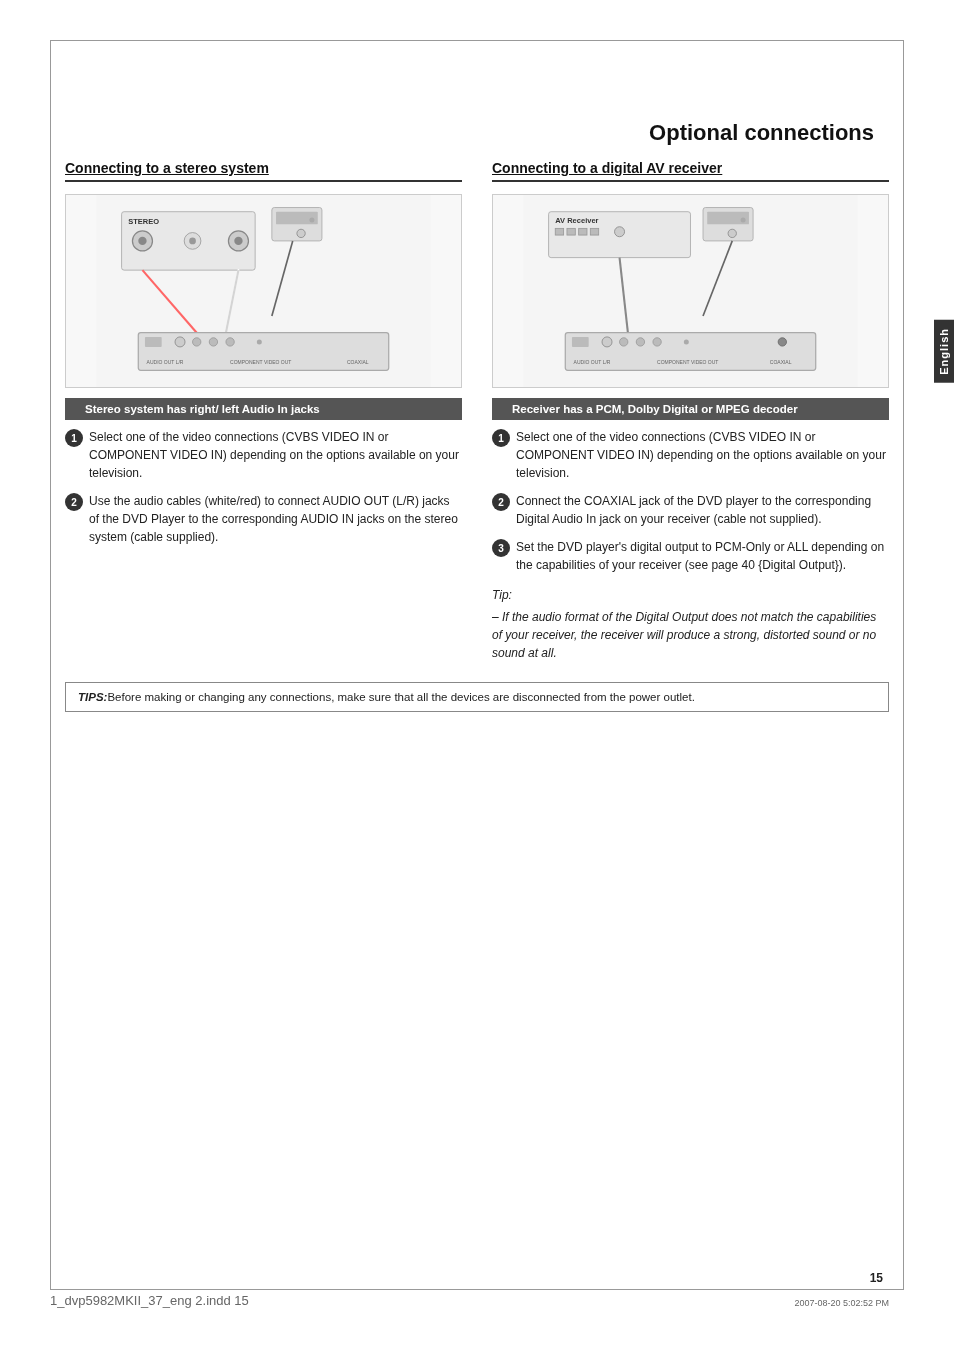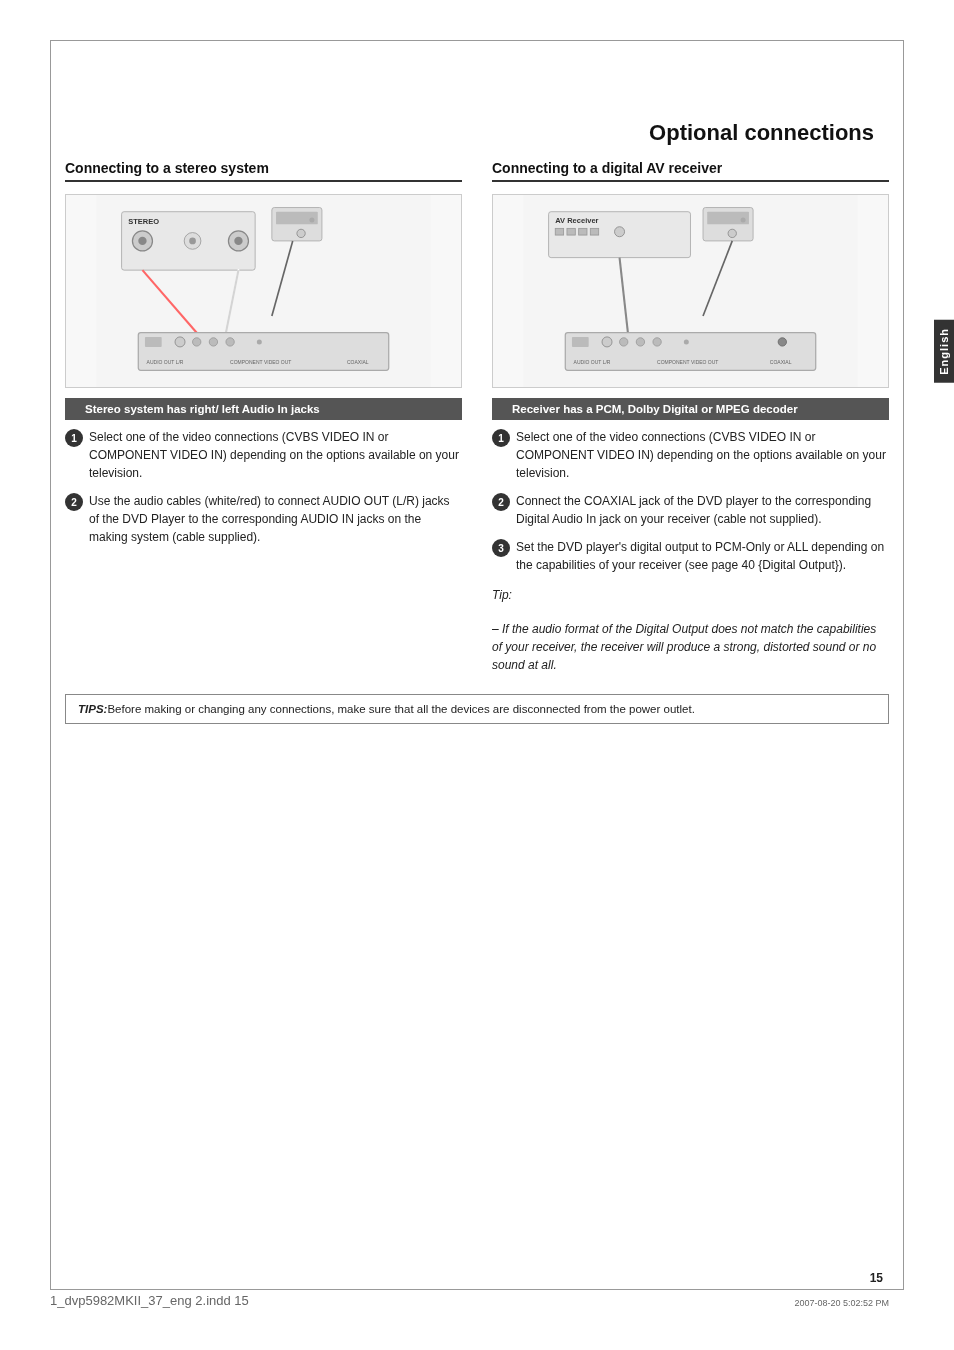--- a/index.html
+++ b/index.html
@@ -66,20 +66,21 @@
     }
 
     
     .section-title {
       font-size: 14px;
       font-weight: bold;
       color: #111;
       border-bottom: 2px solid #333;
       padding-bottom: 4px;
       margin-bottom: 12px;
+      text-decoration: underline;
     }
 
     
     .diagram-box {
       border: 1px solid #ccc;
       background: #f8f8f8;
       height: 194px;
       margin-bottom: 10px;
       position: relative;
       overflow: hidden;
@@ -175,21 +176,21 @@
     .tip-block {
       margin-top: 12px;
       font-style: italic;
       font-size: 12px;
       line-height: 1.5;
     }
 
     .tip-title {
       font-style: italic;
       font-weight: normal;
-      margin-bottom: 16px;
+      margin-bottom: 4px;
     }
 
     
     .diagram-svg {
       width: 100%;
       height: 100%;
     }
   </style>
 </head>
 <body>
@@ -253,21 +254,21 @@
 
       <div class="sub-header">Stereo system has right/ left Audio In jacks</div>
 
       <ul class="instruction-list">
         <li>
           <span class="step-num">1</span>
           <span class="step-text">Select one of the video connections (CVBS VIDEO IN or COMPONENT VIDEO IN) depending on the options available on your television.</span>
         </li>
         <li>
           <span class="step-num">2</span>
-          <span class="step-text">Use the audio cables (white/red) to connect AUDIO OUT (L/R) jacks of the DVD Player to the corresponding AUDIO IN jacks on the making system (cable supplied).</span>
+          <span class="step-text">Use the audio cables (white/red) to connect AUDIO OUT (L/R) jacks of the DVD Player to the corresponding AUDIO IN jacks on the stereo system (cable supplied).</span>
         </li>
       </ul>
     </div>
 
     <div class="col-right">
 
       <div class="section-title">Connecting to a digital AV receiver</div>
 
       <div class="diagram-box">
         <svg class="diagram-svg" viewBox="0 0 400 230" xmlns="http://www.w3.org/2000/svg">

